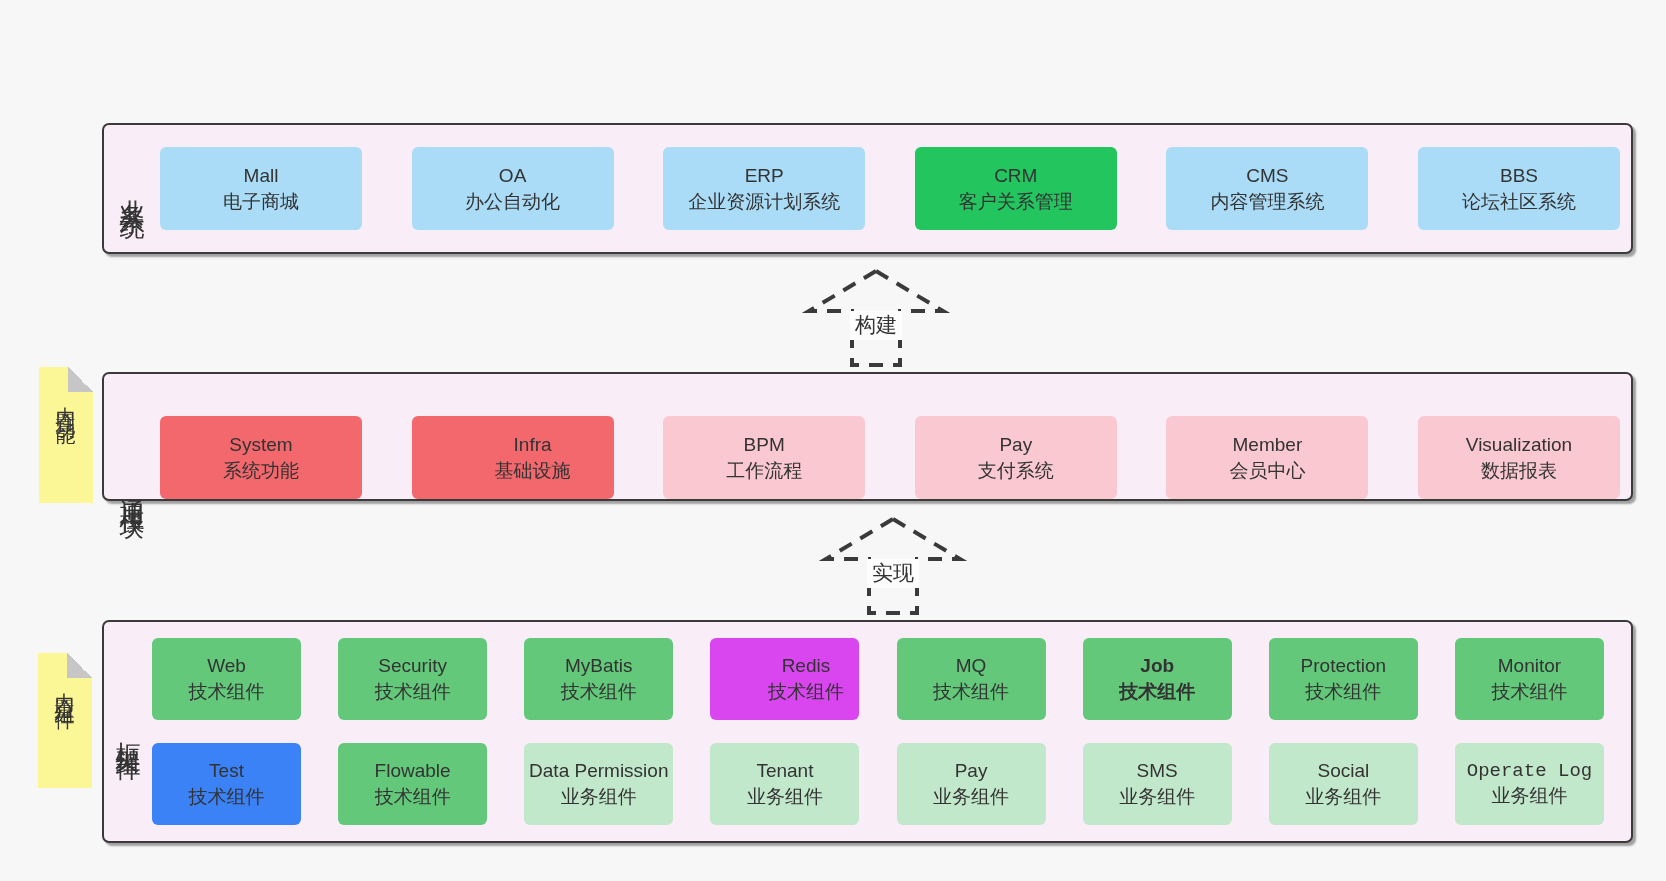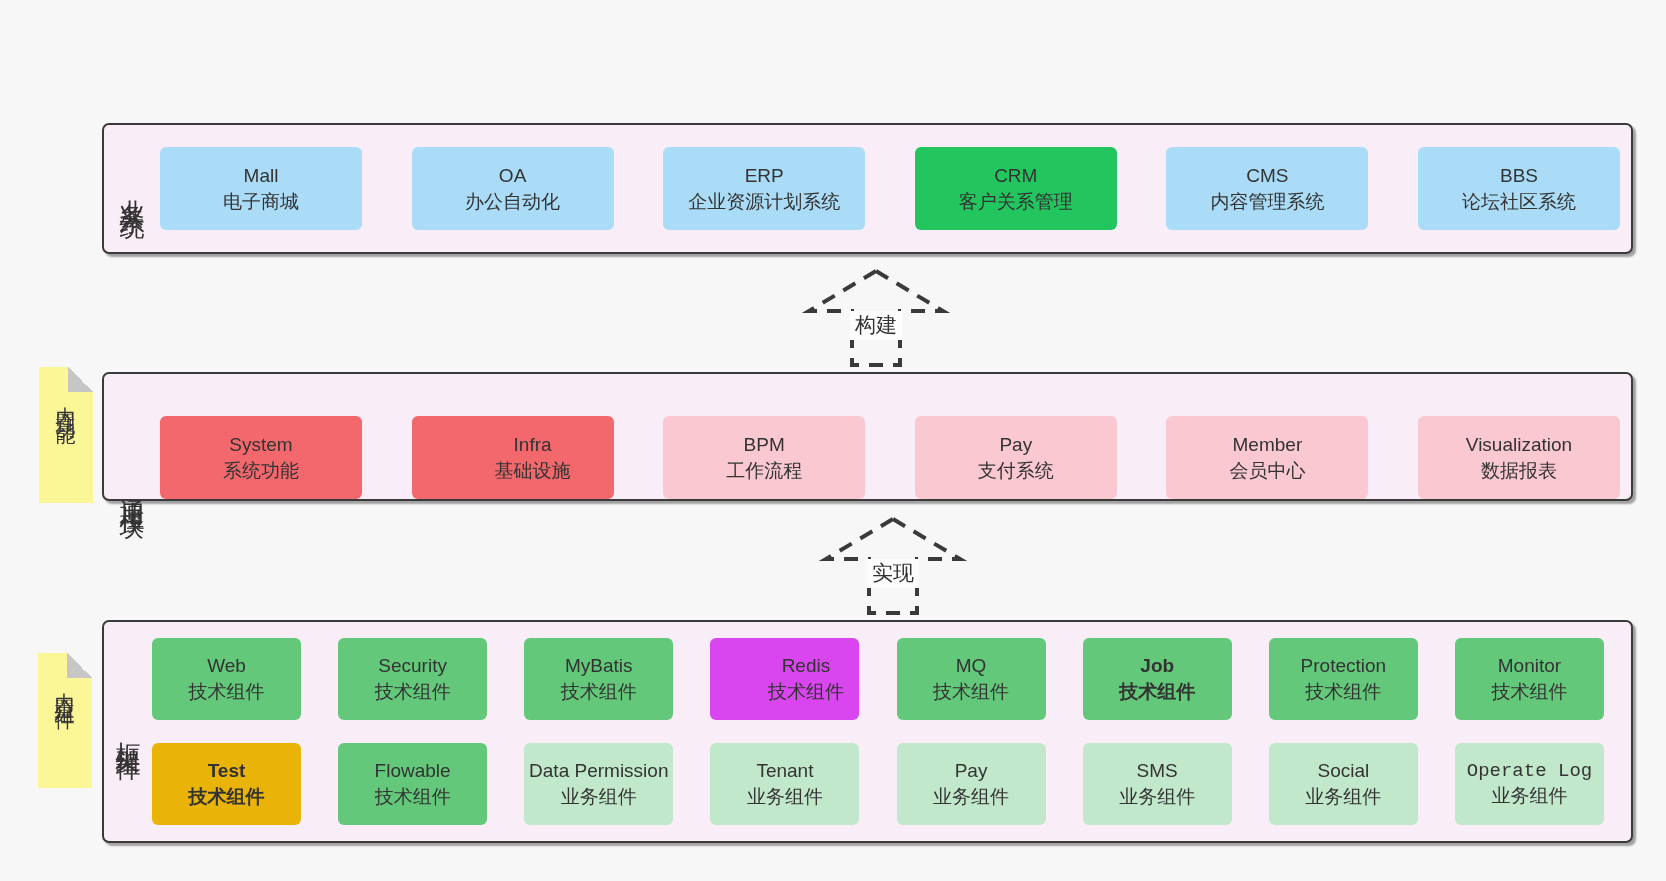--- a/index.html
+++ b/index.html
@@ -163,21 +163,21 @@
           <div class="box-sub">技术组件</div>
         </div>
         <div class="box" style="background: rgb(99, 200, 122);">
           <div class="box-name">Protection</div>
           <div class="box-sub">技术组件</div>
         </div>
         <div class="box" style="background: rgb(99, 200, 122);">
           <div class="box-name">Monitor</div>
           <div class="box-sub">技术组件</div>
         </div>
-        <div class="box" style="background: #eab308; font-weight: bold;">
+        <div class="box" style="background: #3b82f6;">
           <div class="box-name">Test</div>
           <div class="box-sub">技术组件</div>
         </div>
         <div class="box" style="background: rgb(99, 200, 122);">
           <div class="box-name">Flowable</div>
           <div class="box-sub">技术组件</div>
         </div>
         <div class="box" style="background: rgb(194, 232, 203);">
           <div class="box-name">Data Permission</div>
           <div class="box-sub">业务组件</div>

